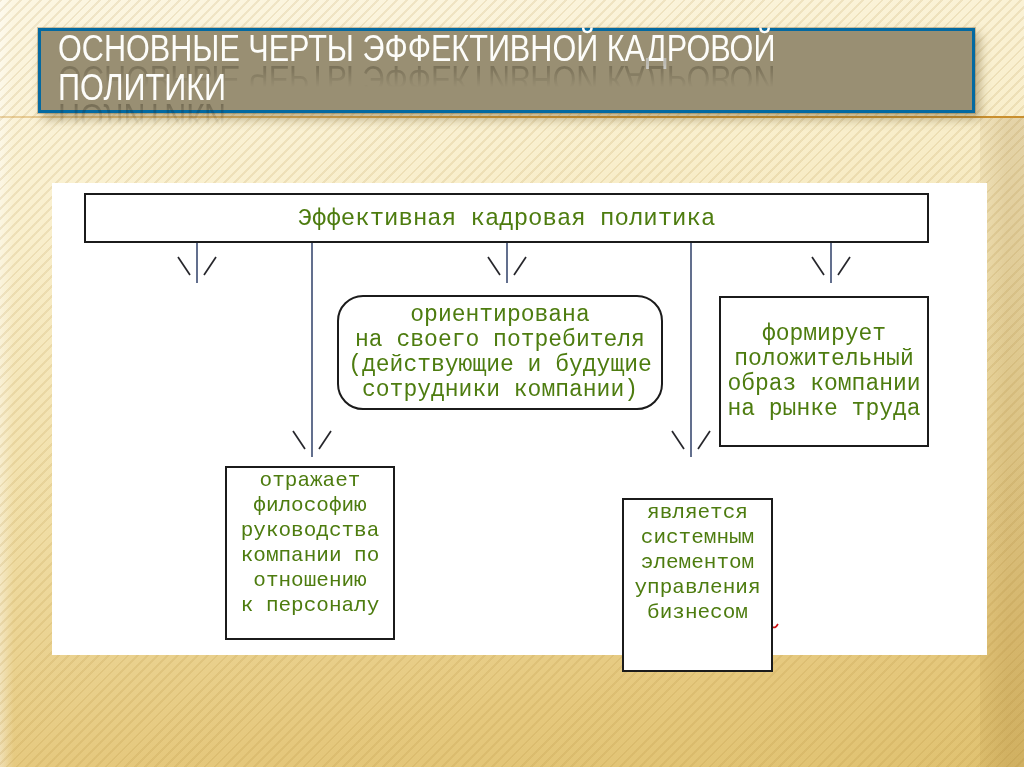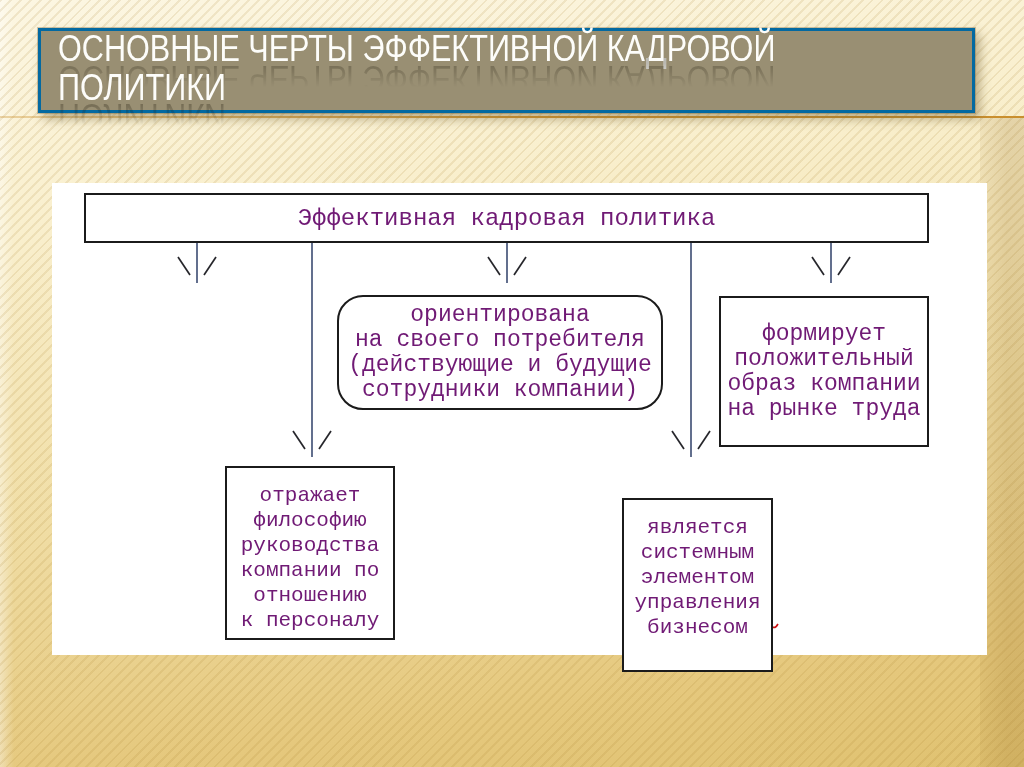--- a/index.html
+++ b/index.html
@@ -54,27 +54,27 @@
     position:absolute;left:52px;top:183px;width:935px;height:472px;z-index:2;
     background:#ffffff;
   }
   .connectors{position:absolute;inset:0;}
   .node{
     position:absolute;box-sizing:border-box;
     border:2px solid #1b1b1b;background:#fff;
     display:flex;align-items:center;justify-content:center;
     text-align:center;white-space:pre-line;
     font-family:"Liberation Mono","DejaVu Sans Mono",monospace;
-    font-size:23px;line-height:25px;color:#701a75;
+    font-size:23px;line-height:25px;color:#4d7c0f;
   }
   .n-root{left:32px;top:10px;width:845px;height:50px;font-size:24px;}
   .n-a{left:33px;top:110px;width:198px;height:127px;}
   .n-b{left:285px;top:112px;width:326px;height:115px;border-radius:26px;}
   .n-c{left:667px;top:113px;width:210px;height:151px;}
-  .n-d,.n-e{align-items:flex-start;padding-top:15px;font-size:21px;}
+  .n-d,.n-e{align-items:flex-start;font-size:21px;}
   .n-d{left:173px;top:283px;width:170px;height:174px;}
   .n-e{left:570px;top:283px;width:151px;height:174px;margin-top:32px;}
 </style>
 </head>
 <body>
 
 <div class="bg-stripes"></div>
 <div class="right-band"></div>
 <div class="accent-line"></div>
 

